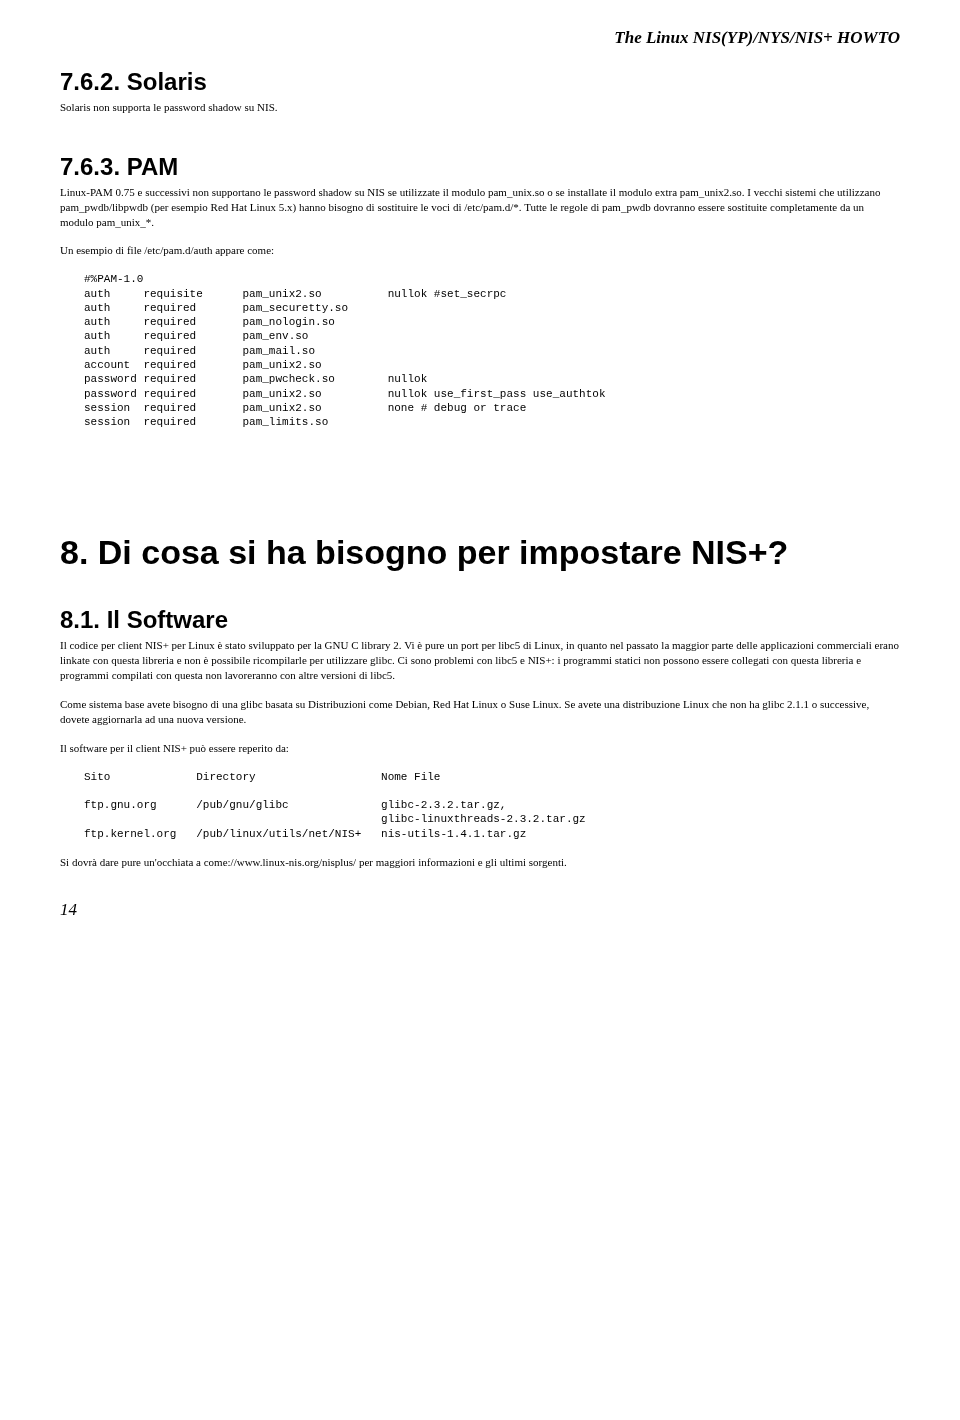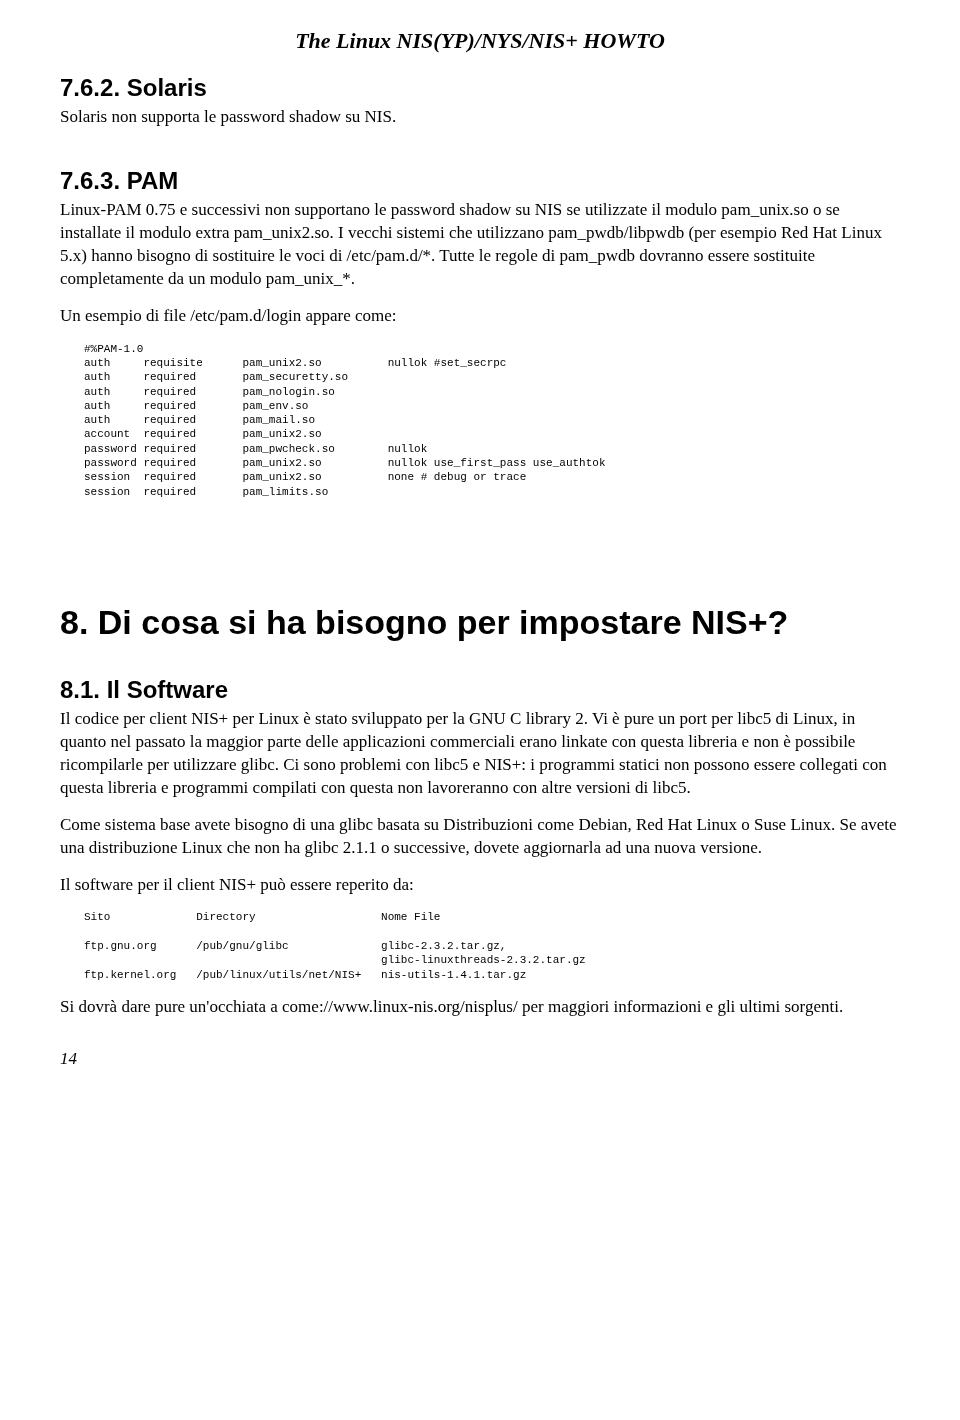--- a/index.html
+++ b/index.html
@@ -8,40 +8,40 @@
     font-family: "Times New Roman", Times, serif;
     background: #fff;
     color: #000;
     width: 960px;
   }
   .page {
     padding: 28px 60px 40px 60px;
     box-sizing: border-box;
   }
   .header-right {
-    text-align: center;
+    text-align: right;
     font-style: italic;
     font-weight: bold;
-    font-size: 22px;
+    font-size: 17px;
     margin-bottom: 20px;
   }
   h3.section-num {
     font-family: Helvetica, Arial, sans-serif;
     font-weight: bold;
     font-size: 24px;
     margin: 4px 0 4px 0;
   }
   h2.big-heading {
     font-family: Helvetica, Arial, sans-serif;
     font-weight: bold;
     font-size: 34px;
     margin: 10px 0 10px 0;
   }
   p {
-    font-size: 17px;
+    font-size: 11px;
     line-height: 1.35;
     margin: 4px 0 14px 0;
   }
   pre {
     font-family: "Courier New", Courier, monospace;
     font-size: 11px;
     line-height: 1.3;
     margin: 14px 0 14px 24px;
     white-space: pre;
   }
@@ -60,21 +60,21 @@
 
   <div class="header-right">The Linux NIS(YP)/NYS/NIS+ HOWTO</div>
 
   <h3 class="section-num">7.6.2. Solaris</h3>
   <p>Solaris non supporta le password shadow su NIS.</p>
 
   <div class="gap-med"></div>
 
   <h3 class="section-num">7.6.3. PAM</h3>
   <p>Linux-PAM 0.75 e successivi non supportano le password shadow su NIS se utilizzate il modulo pam_unix.so o se installate il modulo extra pam_unix2.so. I vecchi sistemi che utilizzano pam_pwdb/libpwdb (per esempio Red Hat Linux 5.x) hanno bisogno di sostituire le voci di /etc/pam.d/*. Tutte le regole di pam_pwdb dovranno essere sostituite completamente da un modulo pam_unix_*.</p>
-  <p>Un esempio di file /etc/pam.d/login appare come:</p>
+  <p>Un esempio di file /etc/pam.d/auth appare come:</p>
   <pre>#%PAM-1.0
 auth     requisite      pam_unix2.so          nullok #set_secrpc
 auth     required       pam_securetty.so
 auth     required       pam_nologin.so
 auth     required       pam_env.so
 auth     required       pam_mail.so
 account  required       pam_unix2.so
 password required       pam_pwcheck.so        nullok
 password required       pam_unix2.so          nullok use_first_pass use_authtok
 session  required       pam_unix2.so          none # debug or trace

